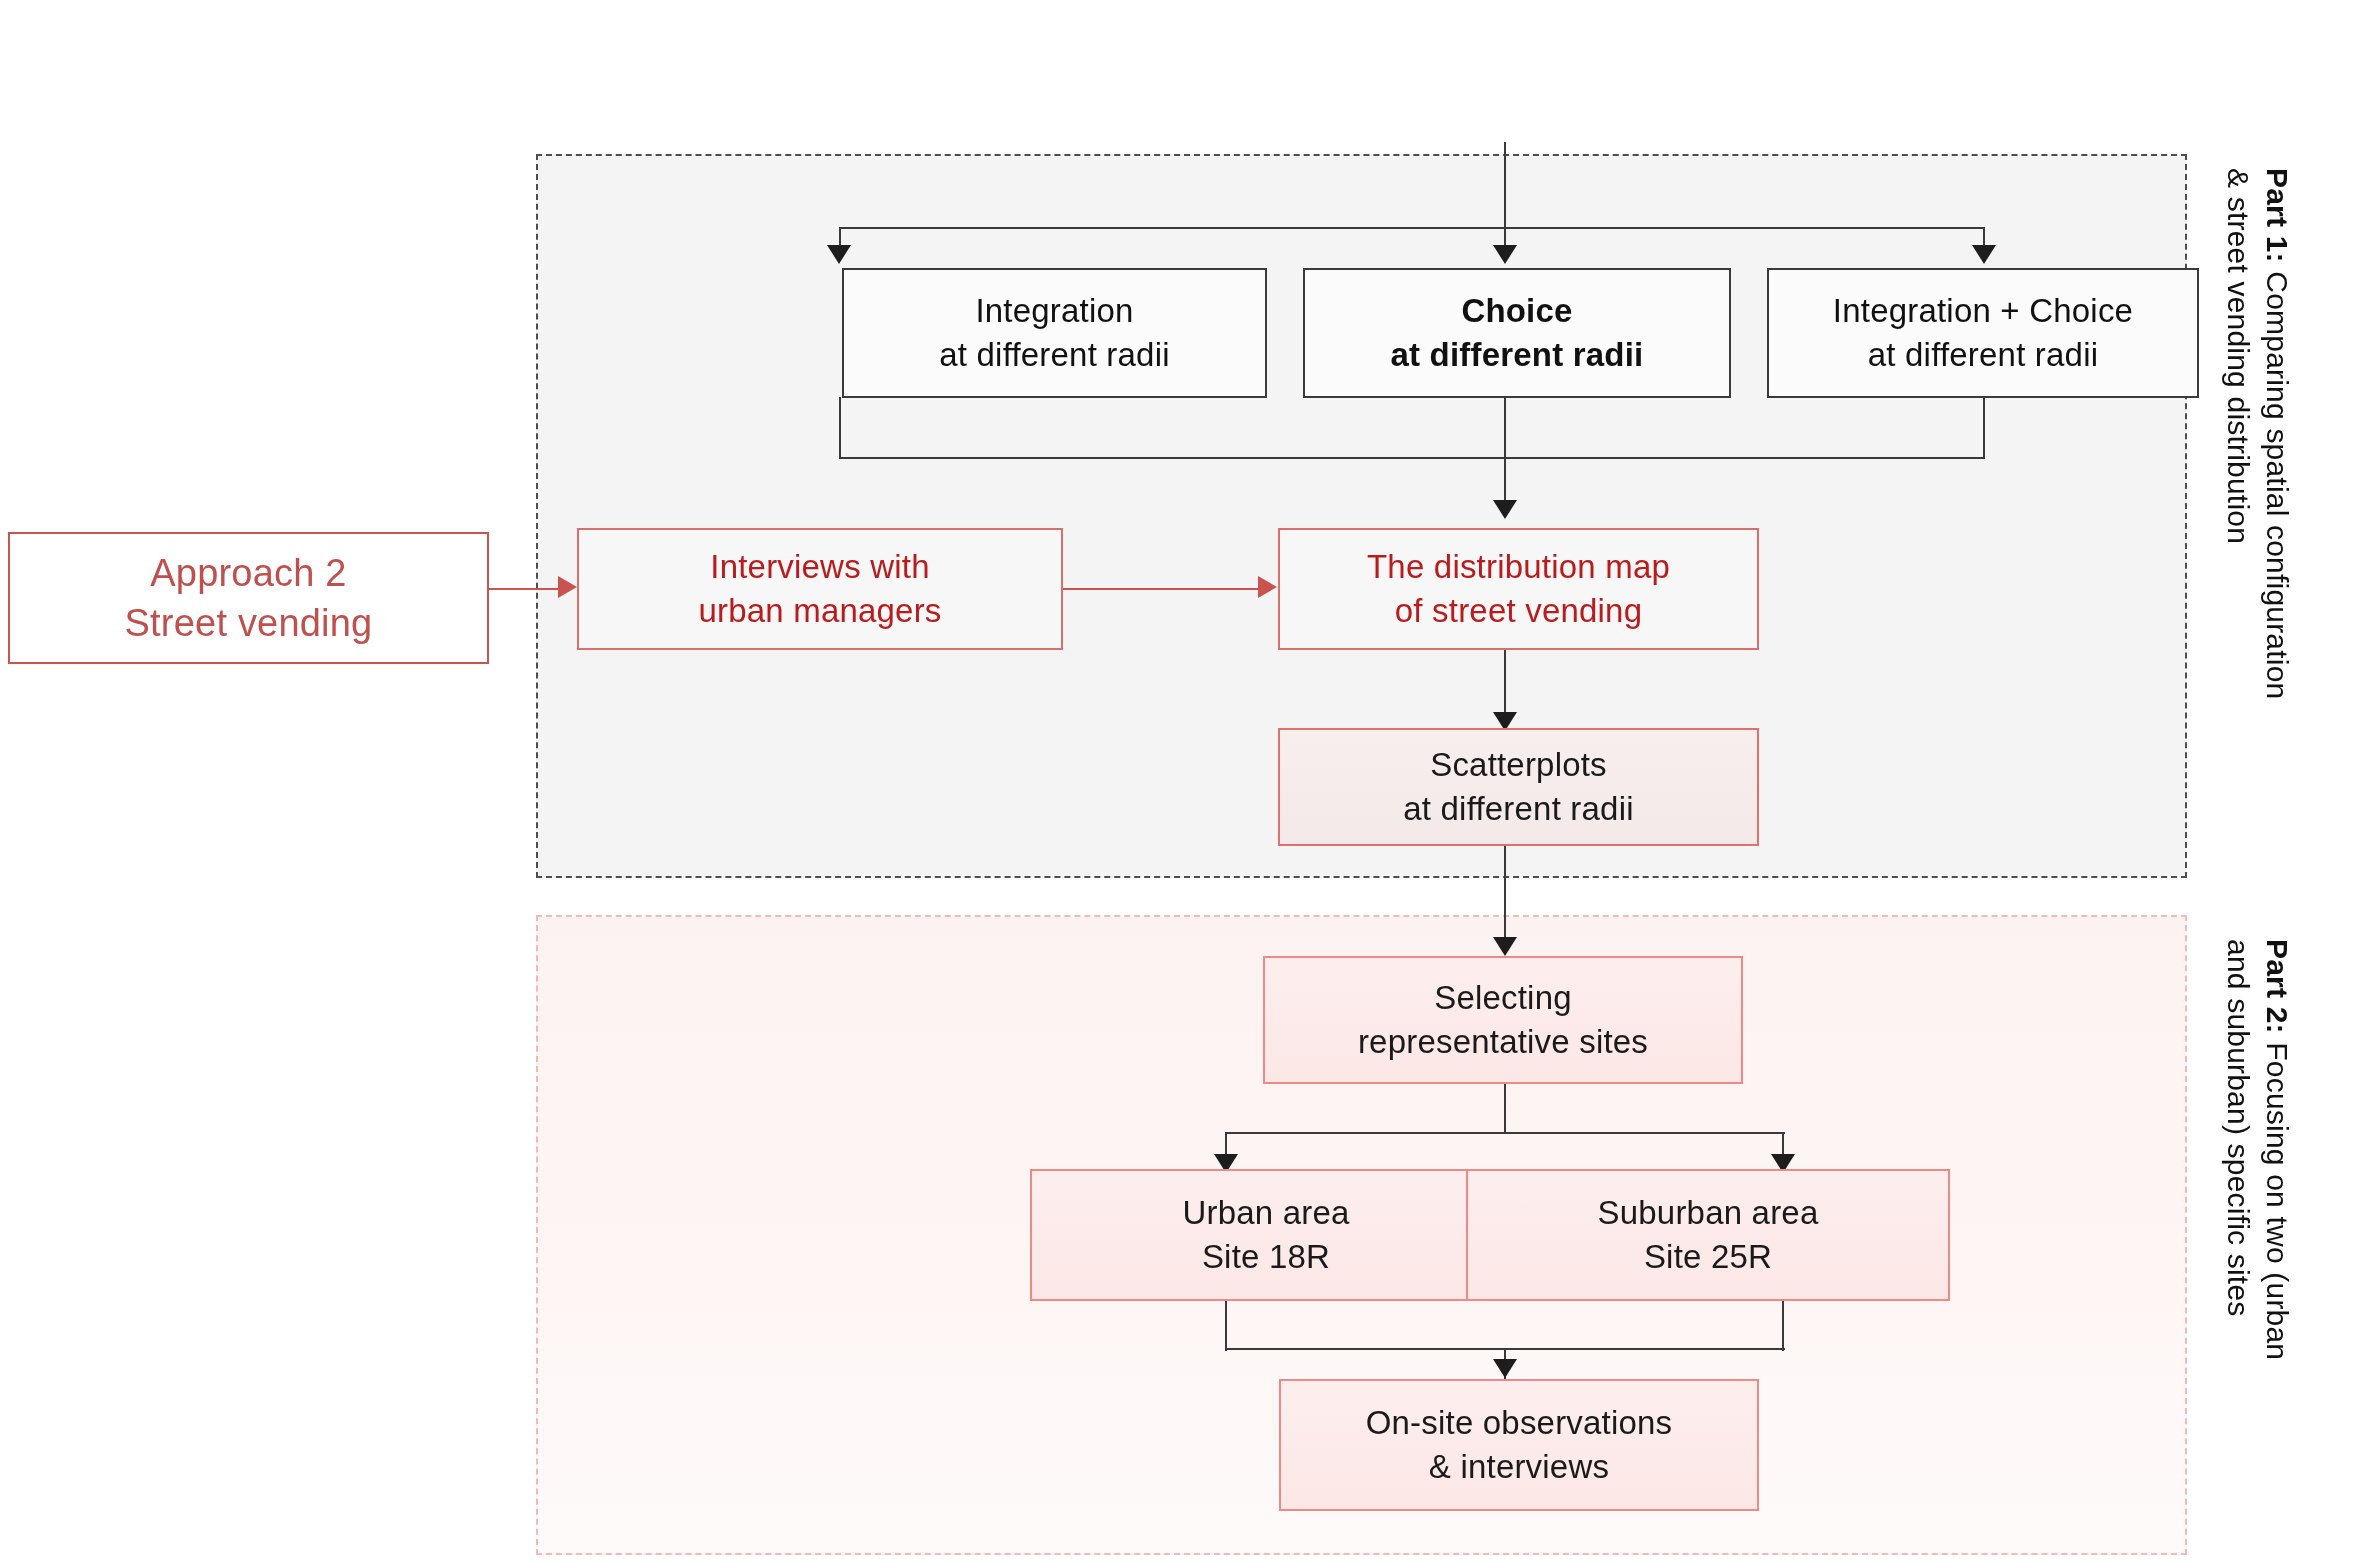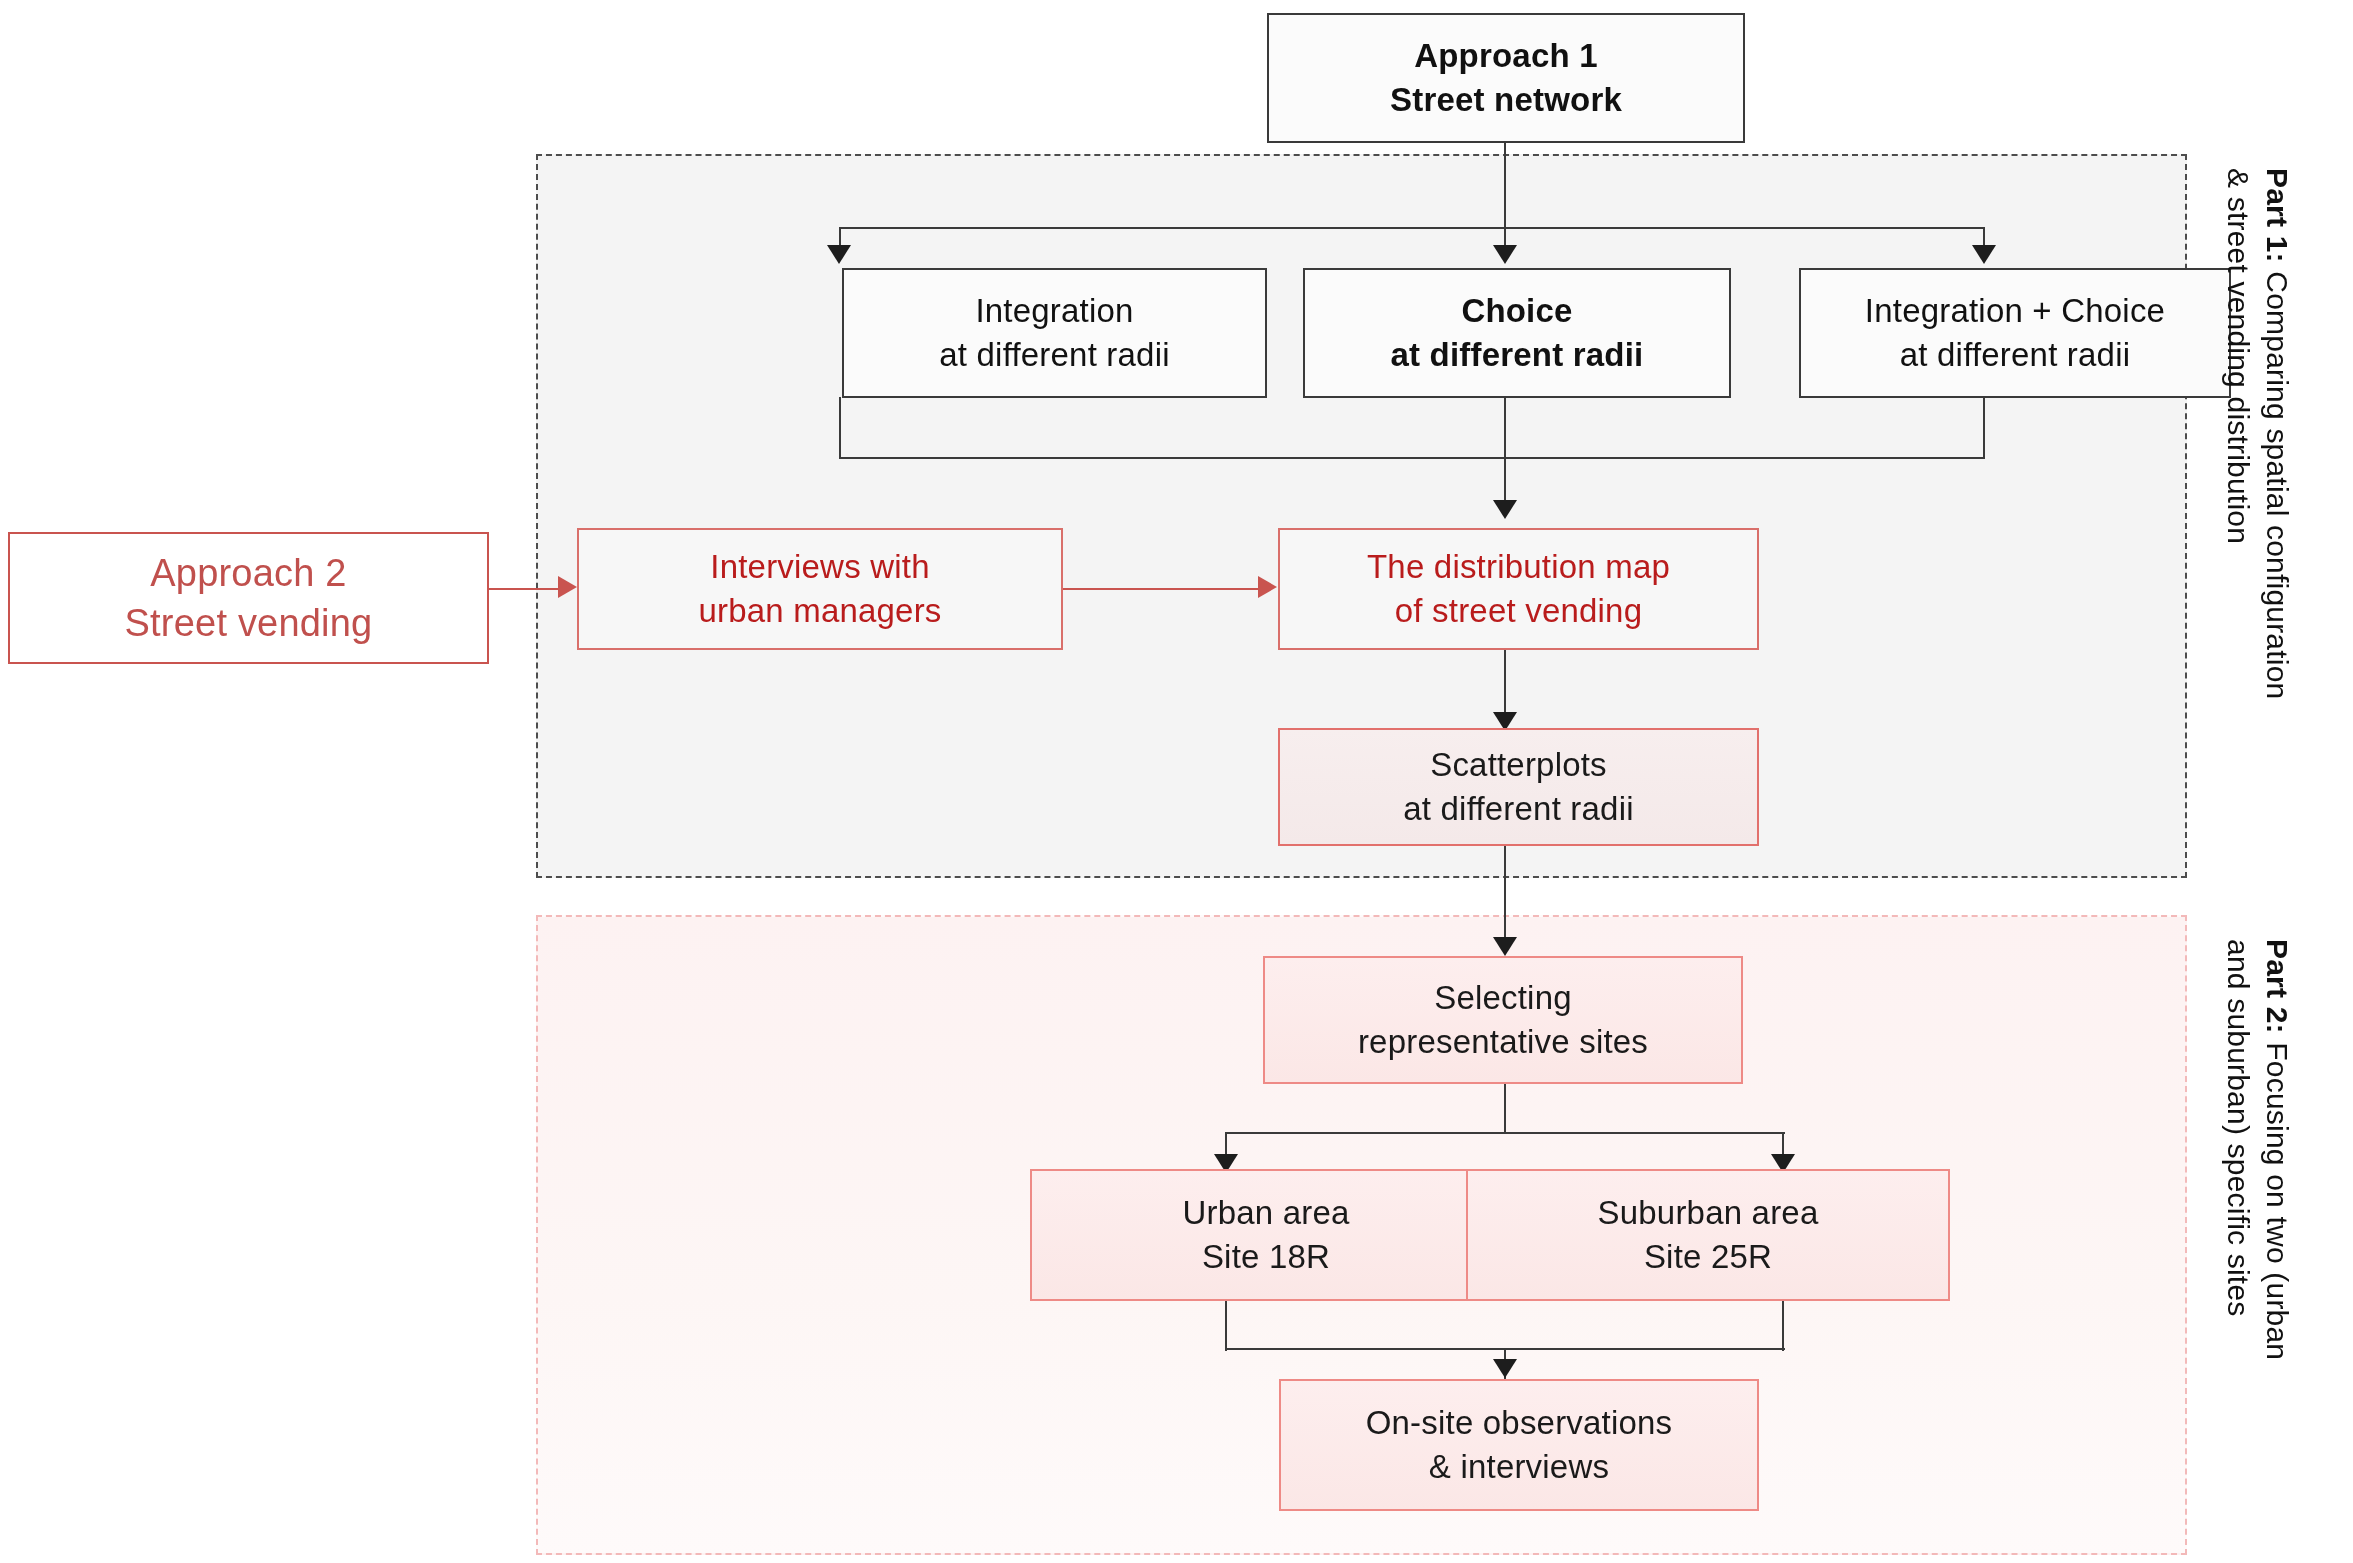--- a/index.html
+++ b/index.html
@@ -120,36 +120,32 @@
   <div class="arrow down" style="left:1214px;top:1154px;"></div>
   <div class="ln v" style="left:1782px;top:1132px;height:25.6px;"></div>
   <div class="arrow down" style="left:1771px;top:1154px;"></div>
 
   <div class="ln v" style="left:1225px;top:1301px;height:50px;"></div>
   <div class="ln v" style="left:1782px;top:1301px;height:50px;"></div>
   <div class="ln h" style="left:1225px;top:1348px;width:560px;"></div>
   <div class="ln v" style="left:1504px;top:1348px;height:64px;"></div>
   <div class="arrow down" style="left:1493px;top:1359px;"></div>
 
-  <div class="node dark bold" style="left:1267px;top:12.8px;width:478px;height:130px;">
-    <span class="lbl">Approach 1
-Street network</span>
-  </div>
 
   <div class="node dark" style="left:842px;top:268px;width:425px;height:130px;">
     <span class="lbl">Integration
 at different radii</span>
   </div>
 
   <div class="node dark" style="left:1303px;top:268px;width:428px;height:130px;font-weight:bold;">
     <span class="lbl">Choice
 at different radii</span>
   </div>
 
-  <div class="node dark" style="left:1767px;top:268px;width:432px;height:130px;margin-left:32px;">
+  <div class="node dark" style="left:1767px;top:268px;width:432px;height:130px;">
     <span class="lbl">Integration + Choice
 at different radii</span>
   </div>
 
   <div class="node redline" style="left:8px;top:532px;width:481px;height:132px;font-size:38px;">
     <span class="lbl">Approach 2
 Street vending</span>
   </div>
 
   <div class="node redline-ongray" style="left:577px;top:528px;width:486px;height:122px;">

